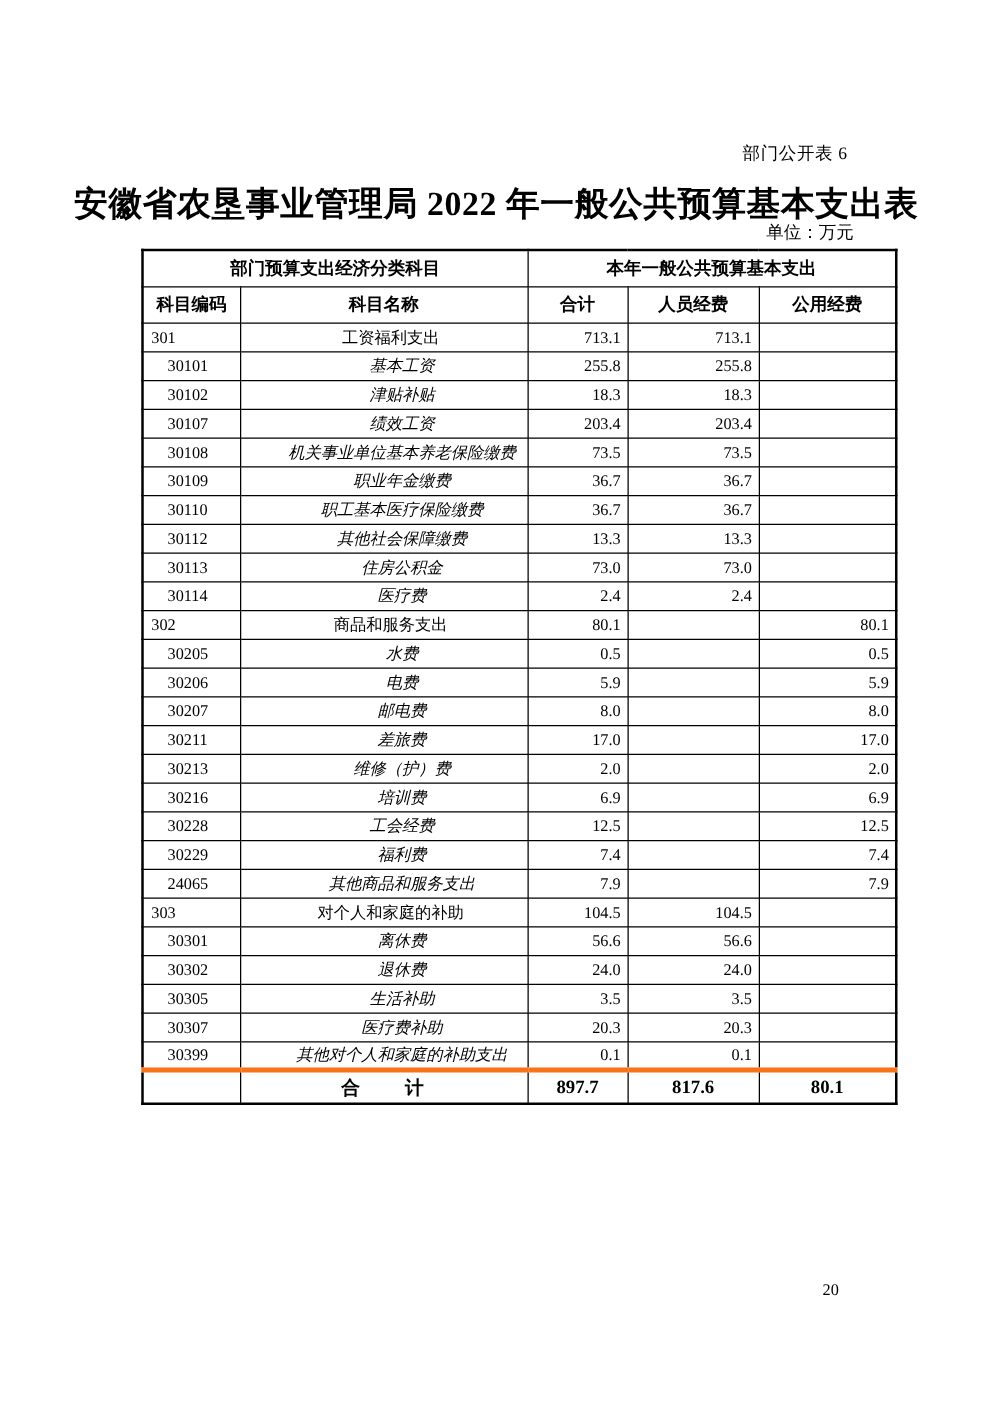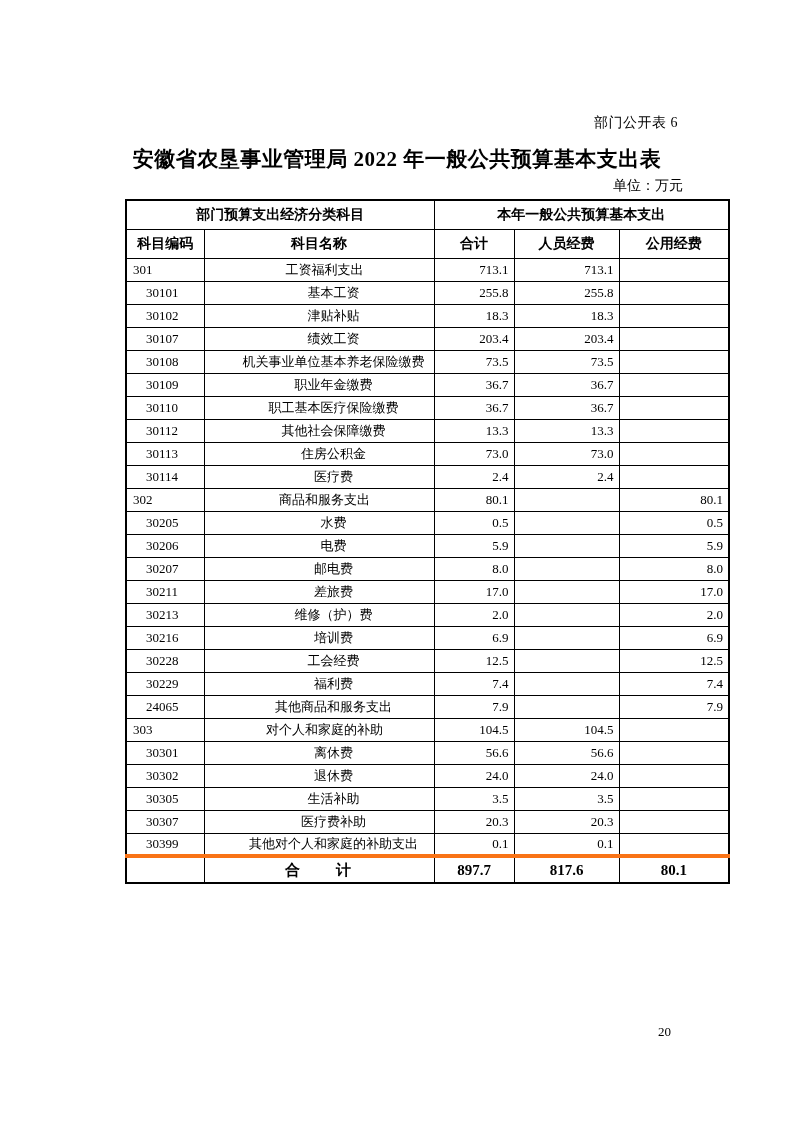--- a/index.html
+++ b/index.html
@@ -19,34 +19,34 @@
     right: 116px;
     font-size: 14px;
     letter-spacing: 0.5px;
   }
   .title {
     position: absolute;
     top: 145px;
     left: 0;
     width: 100%;
     text-align: center;
-    font-size: 21px;
+    font-size: 27px;
     font-weight: bold;
     letter-spacing: 0.5px;
   }
   .unit-note {
     position: absolute;
     top: 177px;
     right: 111px;
     font-size: 14px;
   }
   table.budget-table {
     position: absolute;
     top: 199px;
-    left: 125px;
+    left: 113px;
     width: 603px;
     border-collapse: collapse;
     table-layout: fixed;
     border: 2px solid #000;
     padding-left: 45px;
   }
   .budget-table th, .budget-table td {
     border: 1px solid #000;
     overflow: hidden;
     white-space: nowrap;
@@ -60,21 +60,21 @@
     vertical-align: middle;
   }
   .budget-table tbody td {
     height: 23px;
     font-size: 13px;
     vertical-align: middle;
   }
   .budget-table td.code { text-align: left; padding-left: 6px; }
   .budget-table tr.lvl2 td.code { padding-left: 19px; }
   .budget-table td.name { text-align: center; padding-left: 11px; }
-  .budget-table tr.lvl2 td.name { padding-left: 29px; }
+  .budget-table tr.lvl2 td.name { padding-left: 29px; font-style: italic; }
   .budget-table td.num { text-align: right; padding-right: 5px; }
   .budget-table tfoot td {
     height: 27px;
     border-top: 4px solid #f97316;
     font-size: 15px;
     font-weight: bold;
     vertical-align: middle;
   }
   .budget-table tfoot td.total-label { text-align: center; letter-spacing: 2px; }
   .budget-table tfoot td.total-num { text-align: center; }

